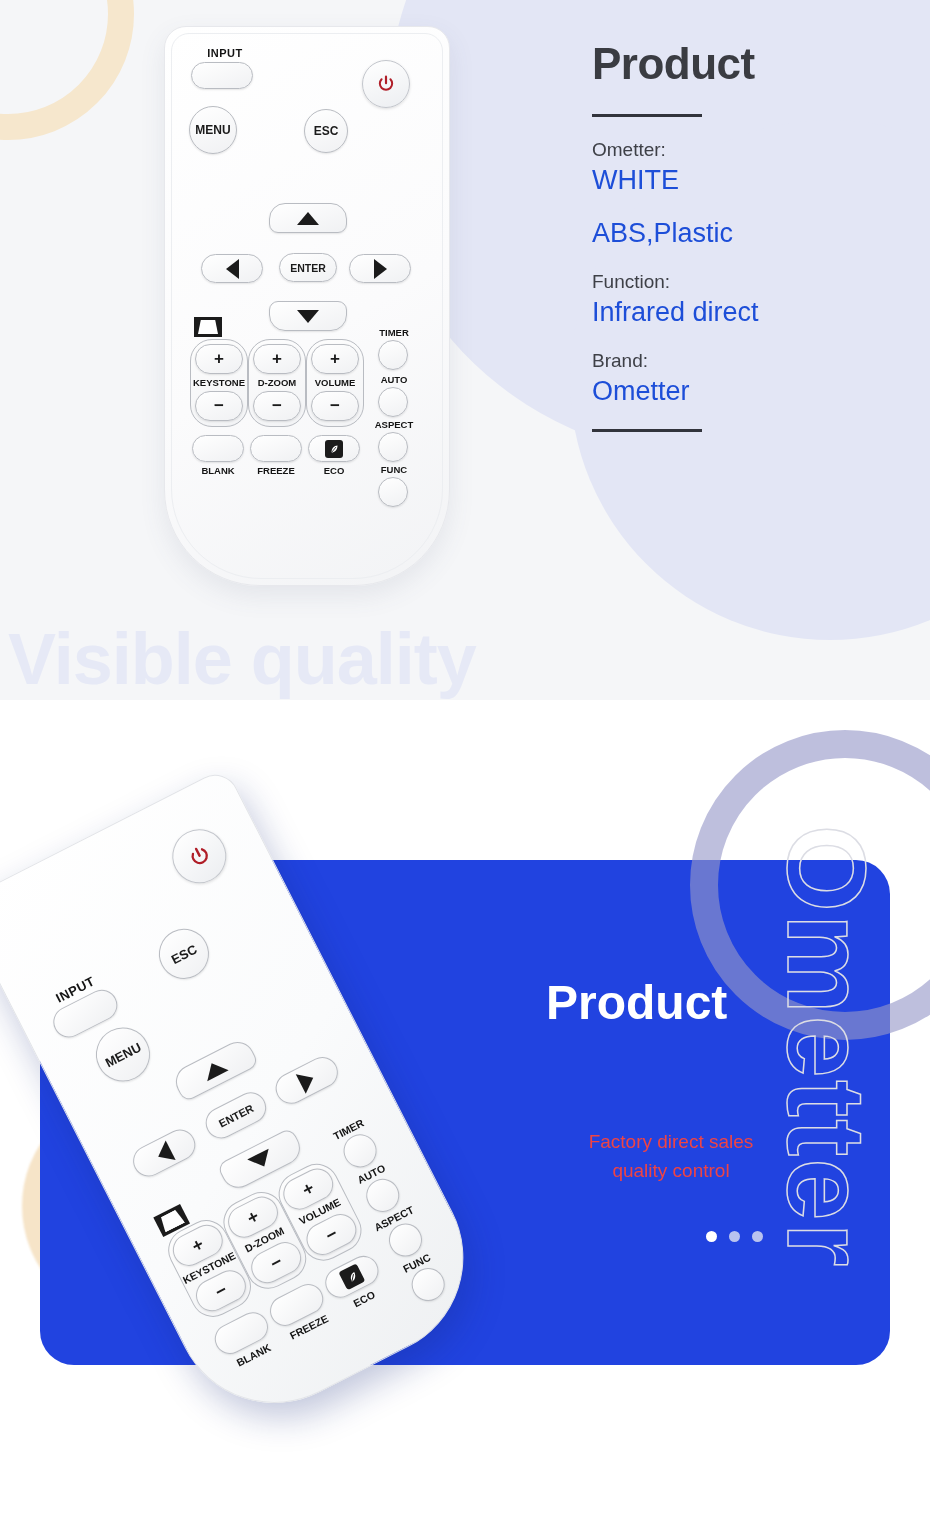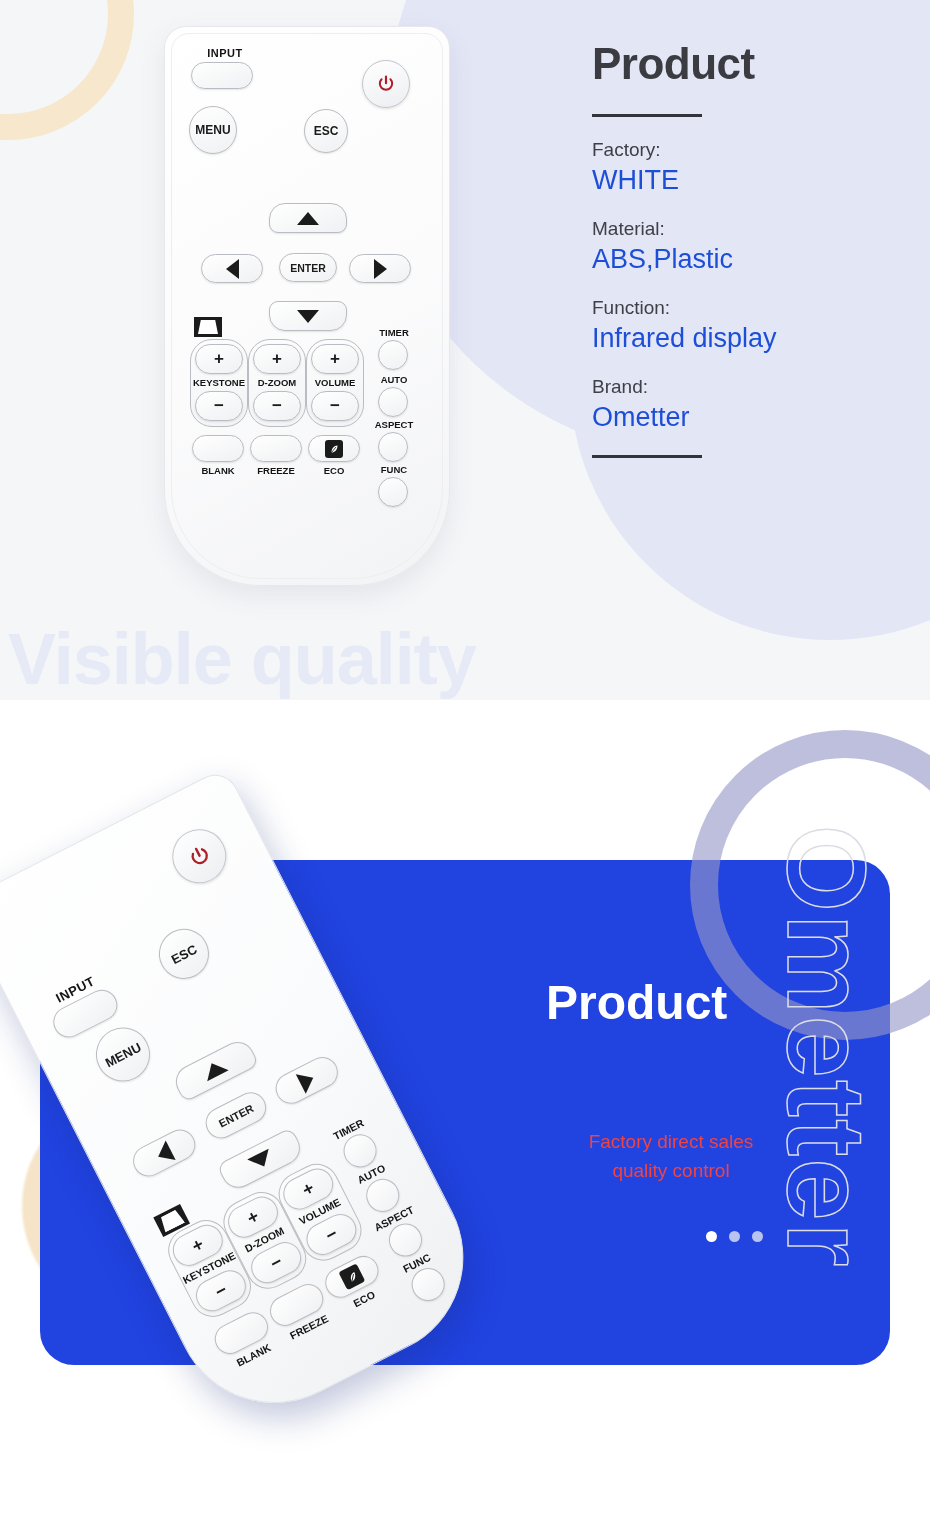--- a/index.html
+++ b/index.html
@@ -240,28 +240,27 @@
     <div class="lbl" style="left:200px;top:437px;width:58px;font-size:9.5px;">FUNC</div>
     <div class="btn circle" style="left:213px;top:450px;width:30px;height:30px;"></div>
   </div>
 
   <div class="params">
     <h1>
       <span>Product</span><br>
     </h1>
     <div class="rule"></div>
 
-    <div class="p-key">Factory:</div>
+    <div class="p-key">Ometter:</div>
     <div class="p-val">WHITE</div>
 
-    <div class="p-key">Material:</div>
     <div class="p-val">ABS,Plastic</div>
 
     <div class="p-key">Function:</div>
-    <div class="p-val">Infrared display</div>
+    <div class="p-val">Infrared direct</div>
 
     <div class="p-key">Brand:</div>
     <div class="p-val">Ometter</div>
 
     <div class="rule bottom"></div>
   </div>
 
   <div class="watermark-quality">Visible quality</div>
 </div>
 

